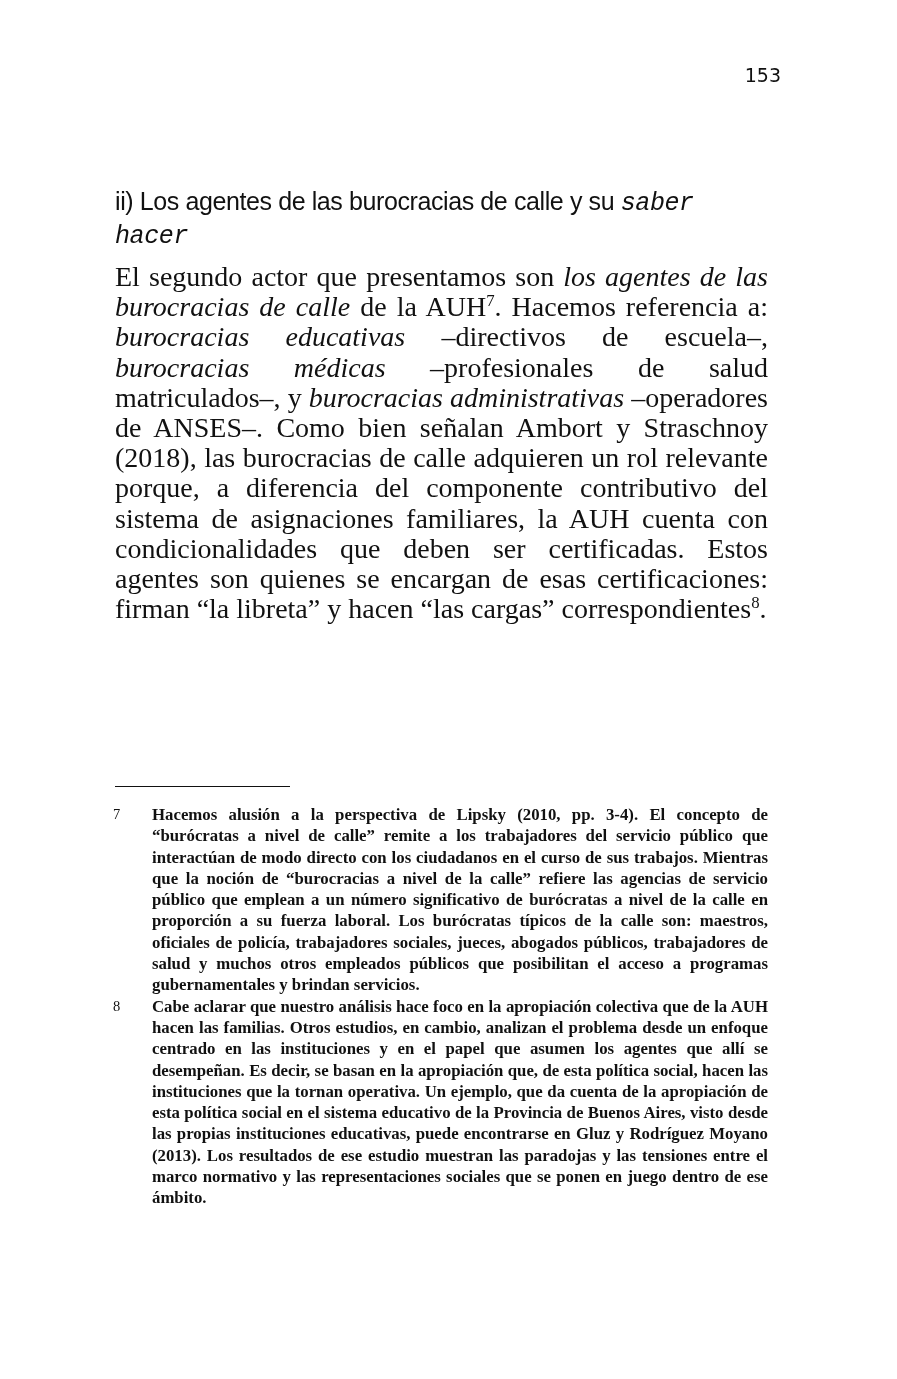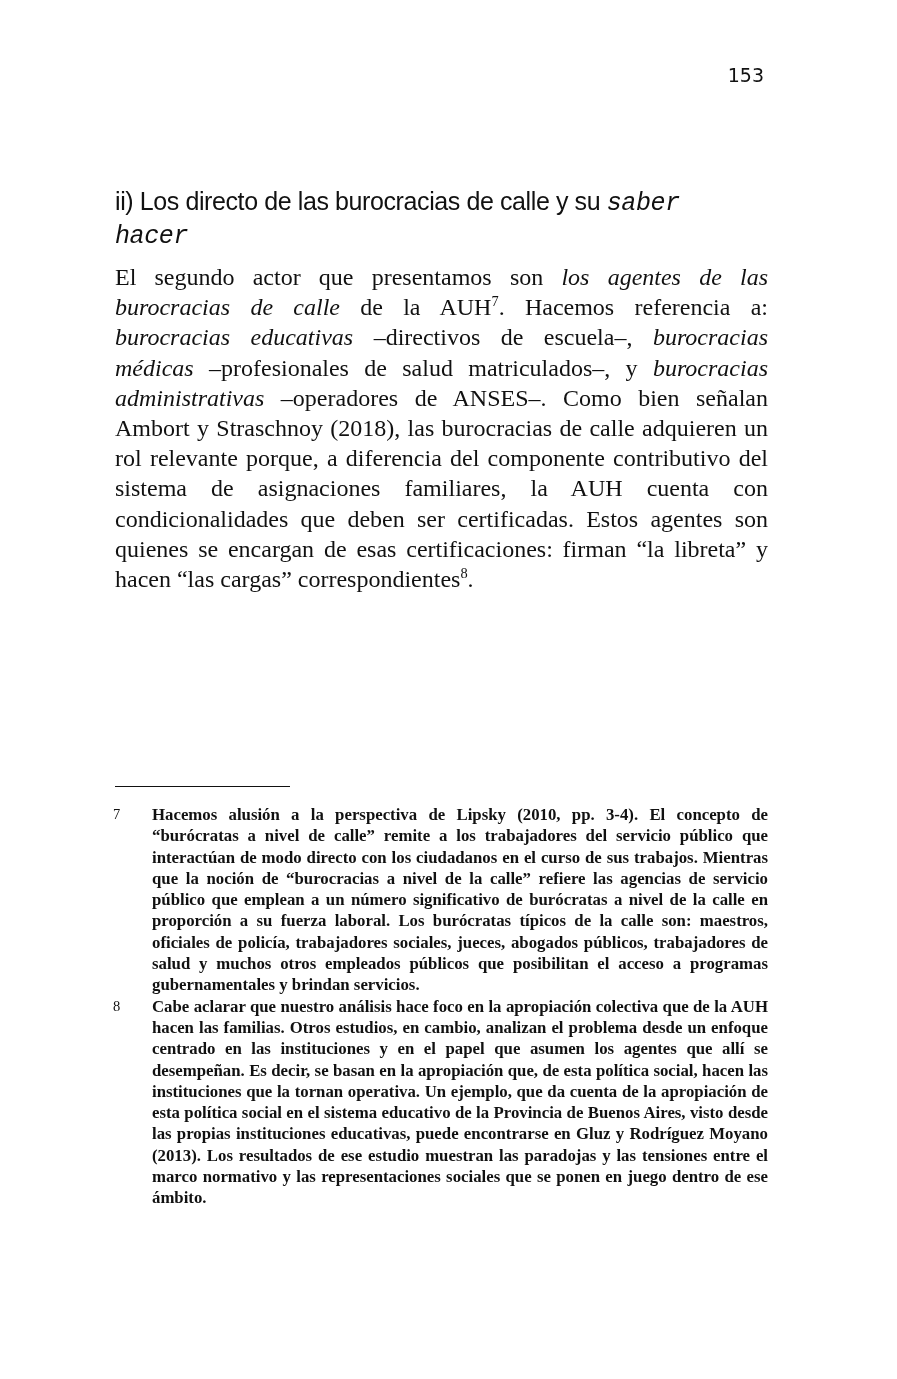--- a/index.html
+++ b/index.html
@@ -1,29 +1,29 @@
 <!DOCTYPE html>
 <html><head>
 <meta charset="utf-8">
 <style>
   html, body { margin: 0; padding: 0; background: #ffffff; }
   body { width: 897px; height: 1379px; position: relative; overflow: hidden; color: #111; }
   .page-number {
-    position: absolute; top: 64px; right: 133px;
+    position: absolute; top: 64px; right: 116px;
     font-family: "DejaVu Sans", sans-serif; font-size: 19px; color: #111;
   }
   .section-heading {
     position: absolute; left: 115px; top: 186px; width: 640px;
     font-family: "Liberation Sans", sans-serif; font-size: 25px; line-height: 31px;
     letter-spacing: -0.4px; color: #111; margin: 0; font-weight: normal;
   }
   .section-heading em { font-style: italic; font-family: Liberation Mono, monospace; }
   .body-text {
     position: absolute; left: 115px; top: 262px; width: 653px;
-    font-family: "Liberation Serif", serif; font-size: 24px; line-height: 30.2px;
+    font-family: "Liberation Serif", serif; font-size: 28px; line-height: 30.2px;
     text-align: justify; color: #111;
   }
   .body-text p { margin: 0; }
   .body-text p.indent { text-indent: 46px; }
   .body-text sup, .fn-text sup { font-size: 0.6em; line-height: 0; vertical-align: 0.6em; }
   .footnote-rule {
     position: absolute; left: 115px; top: 786px; width: 175px; height: 0;
     border-top: 1.3px solid #111;
   }
   .footnotes {
@@ -32,21 +32,21 @@
   }
   .footnote { display: flex; margin: 0; }
   .fn-num { width: 39px; flex: 0 0 39px; font-size: 14.5px; padding-left: 1px; }
   .fn-text { flex: 1; text-align: justify; font-weight: bold; }
 </style>
 </head>
 <body>
 
 <div class="page-number">153</div>
 
-<h2 class="section-heading"><span>ii) Los directo de las burocracias de calle y su </span><em>saber hacer</em></h2>
+<h2 class="section-heading"><span>ii) Los agentes de las burocracias de calle y su </span><em>saber hacer</em></h2>
 
 <div class="body-text">
   <p><span>El segundo actor que presentamos son </span><em>los agentes de las burocracias de calle</em><span> de la AUH</span><sup>7</sup><span>. Hacemos referencia a: </span><em>burocracias educativas</em><span> –directivos de escuela–, </span><em>burocracias médicas</em><span> –profesionales de salud matriculados–, y </span><em>burocracias administrativas</em><span> –operadores de ANSES–. Como bien señalan Ambort y Straschnoy (2018), las burocracias de calle adquieren un rol relevante porque, a diferencia del componente contributivo del sistema de asignaciones familiares, la AUH cuenta con condicionalidades que deben ser certificadas. Estos agentes son quienes se encargan de esas certificaciones: firman “la libreta” y hacen “las cargas” correspondientes</span><sup>8</sup><span>.</span></p>
 </div>
 
 <div class="footnote-rule"></div>
 
 <div class="footnotes">
   <div class="footnote">
     <span class="fn-num">7</span>

